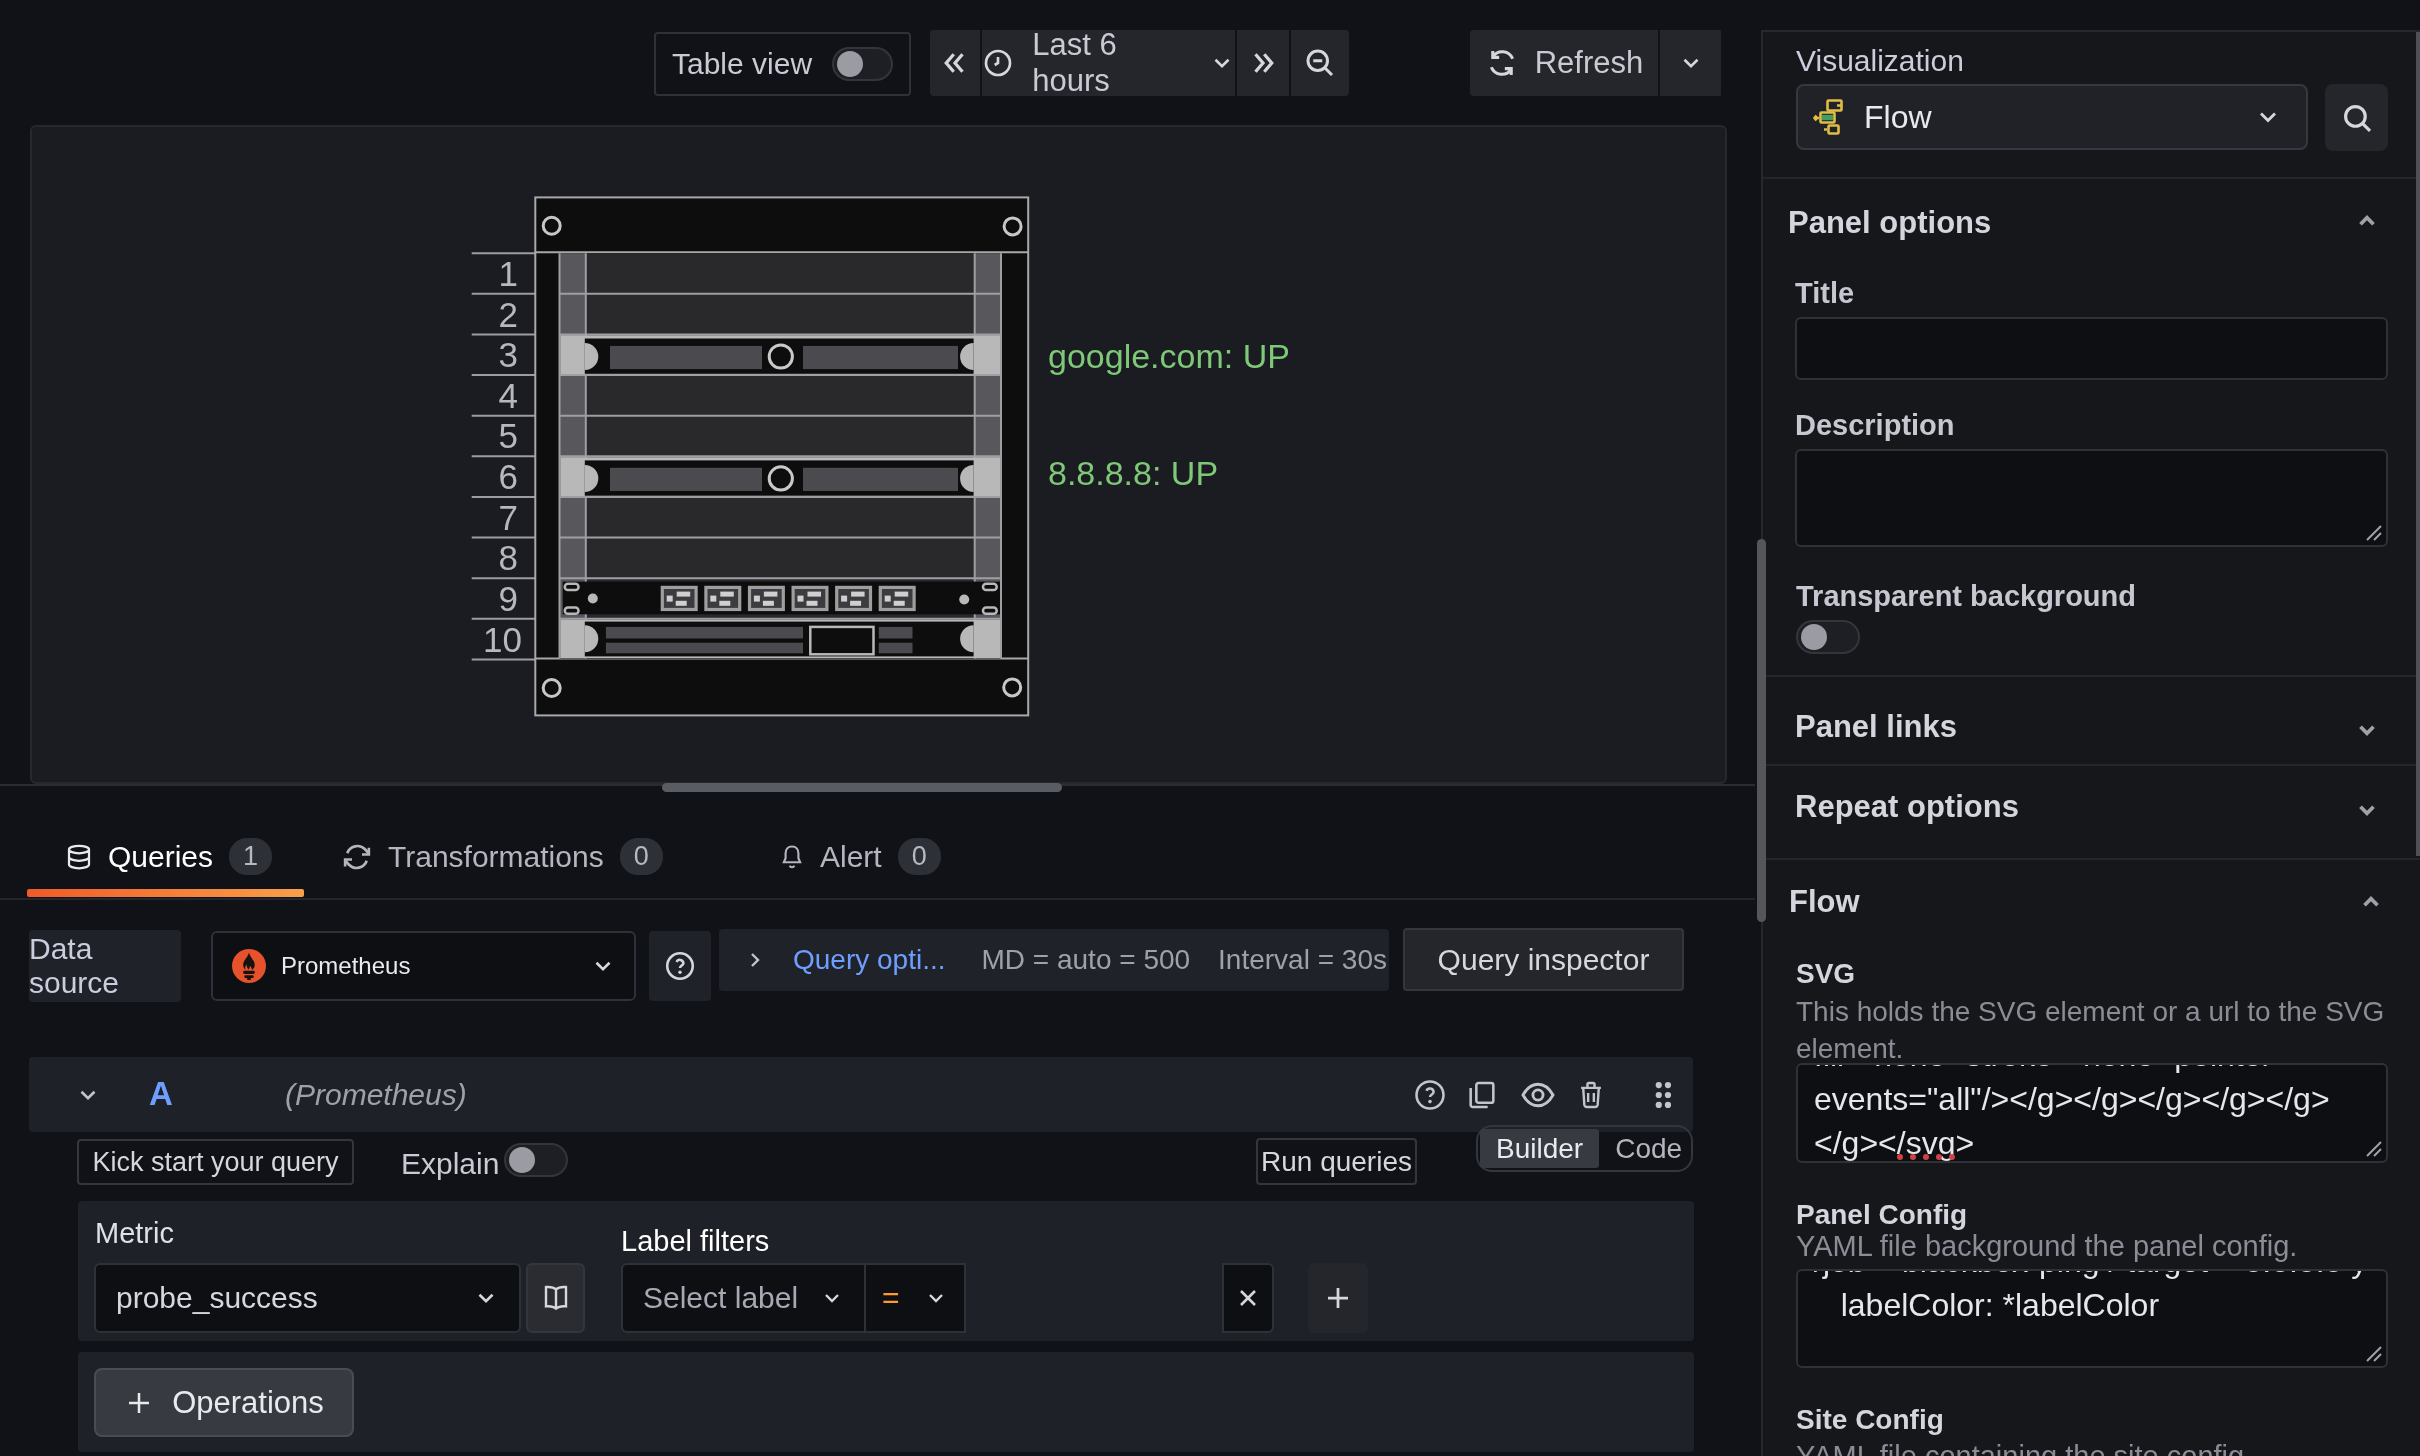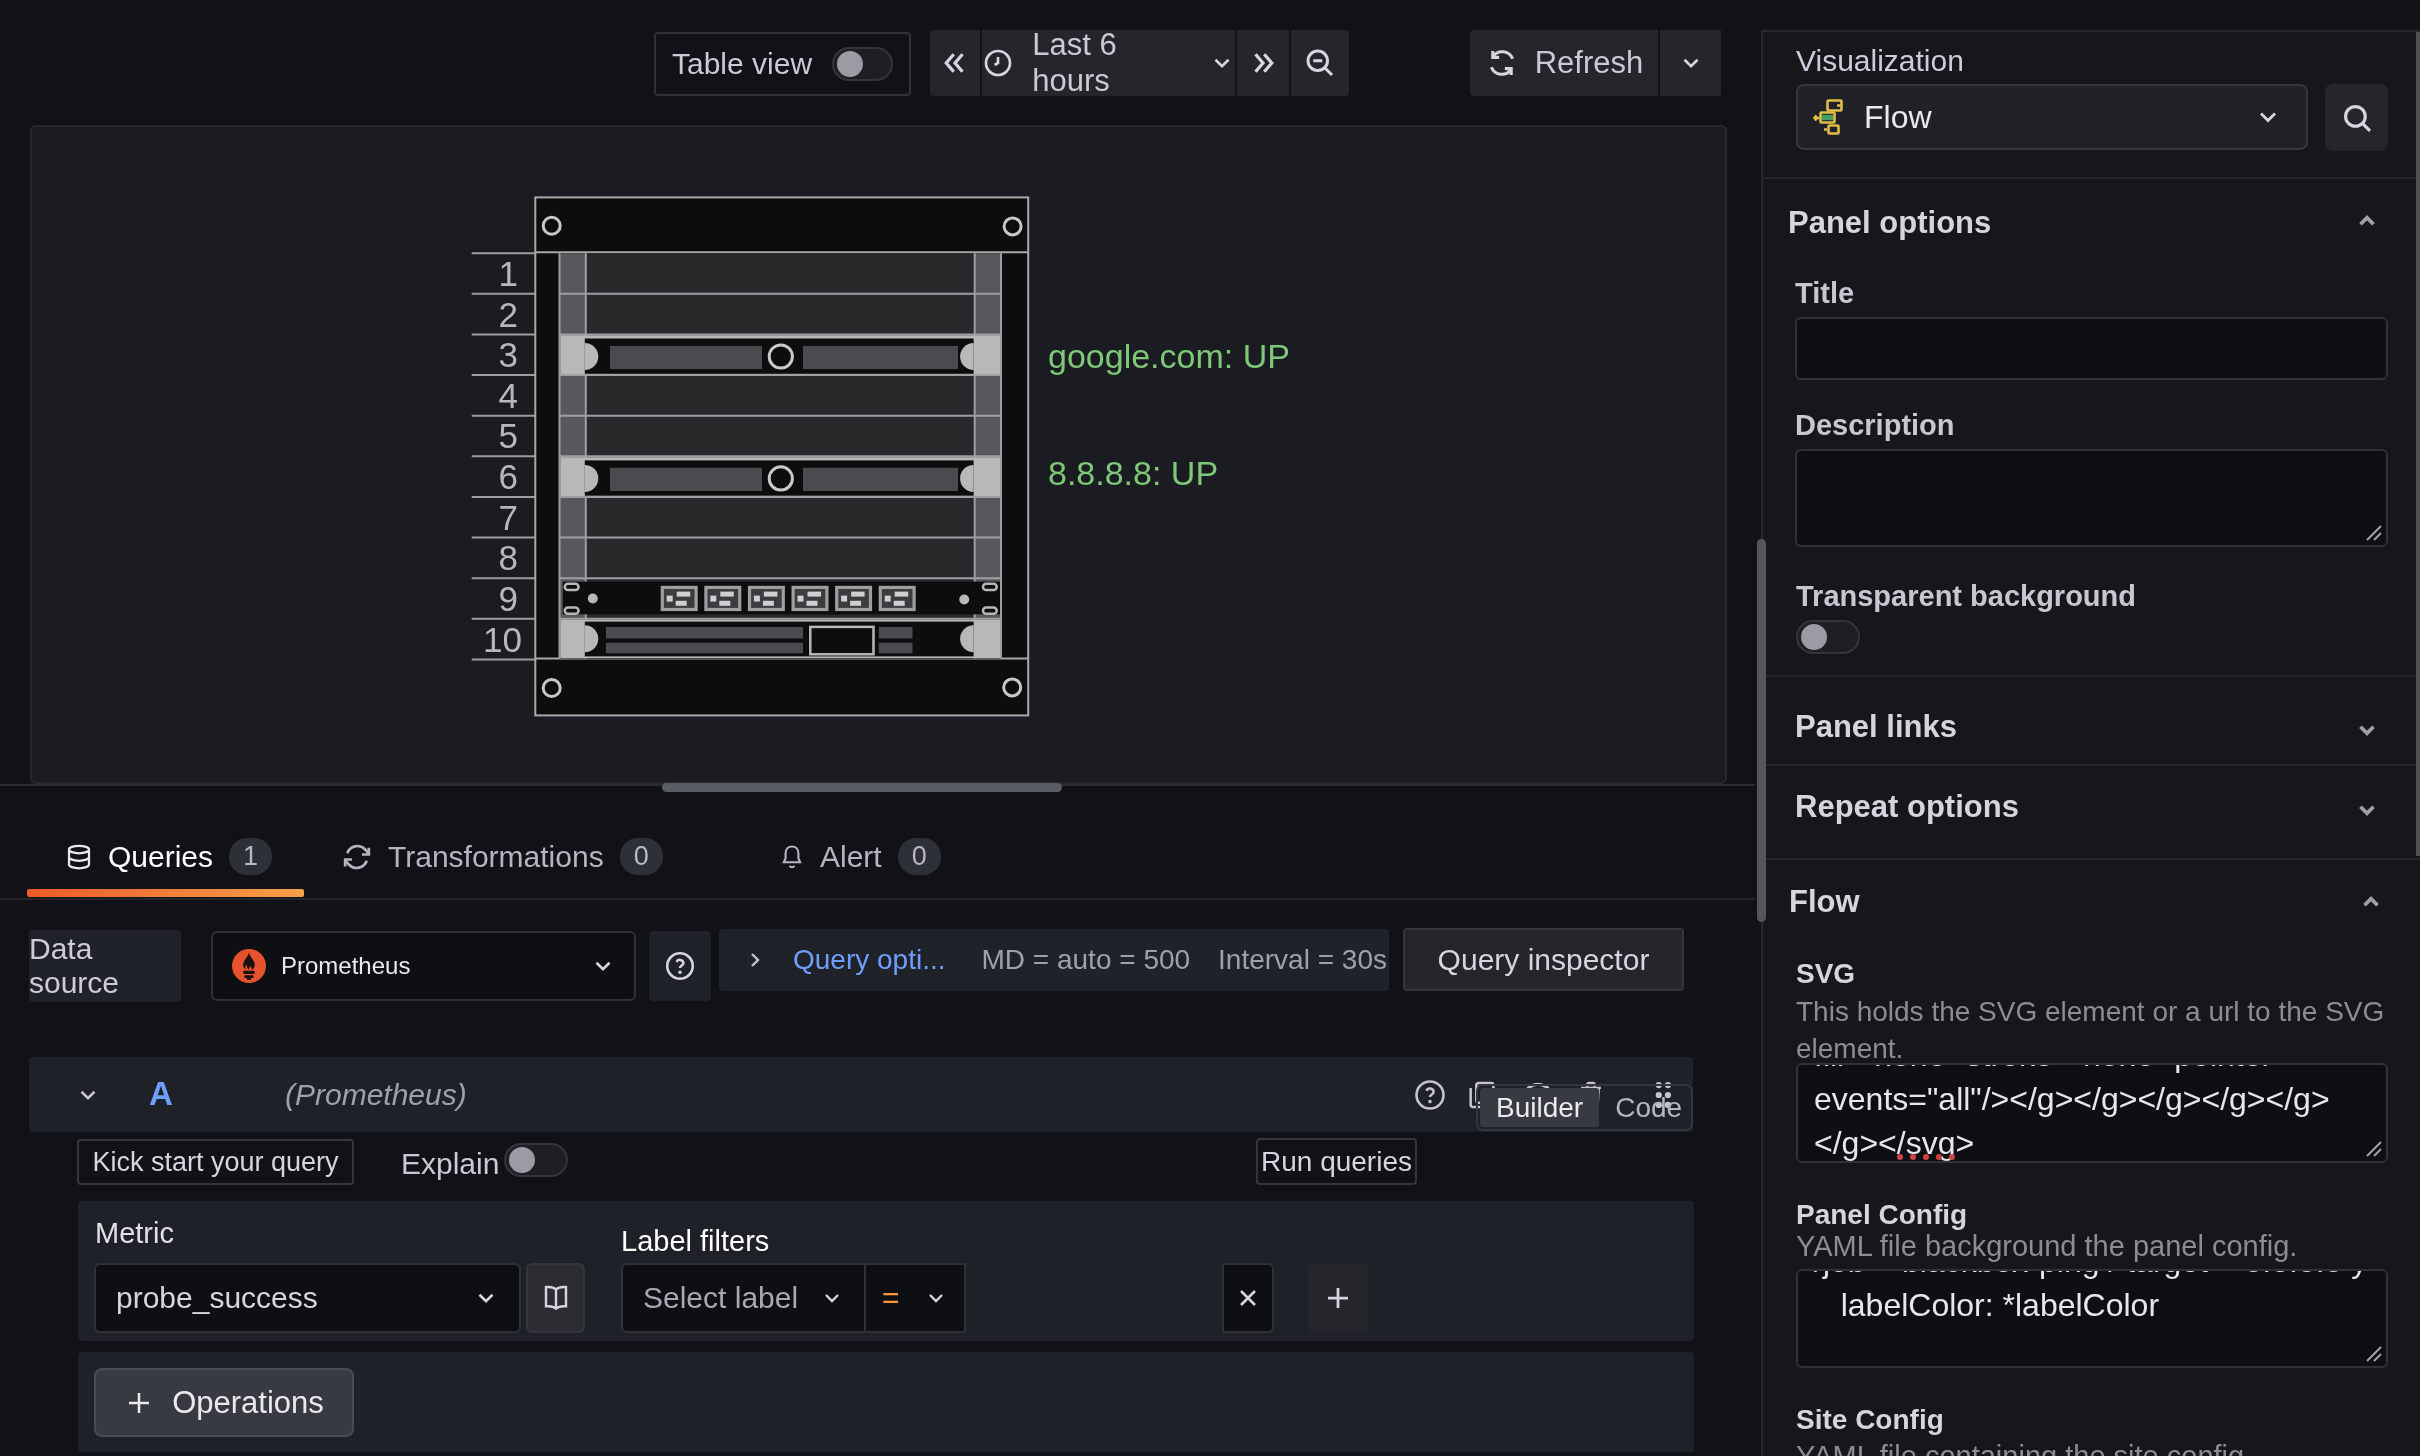--- a/index.html
+++ b/index.html
@@ -393,21 +393,21 @@
         </g>
       </svg>
   </div>
 
   <div class="abs btn-border" style="left:77px; top:1139px; width:277px; height:46px; font-size:27px; font-weight:500;">Kick start your query</div>
   <span class="abs" style="left:401px; top:1147px; font-size:30px; color:#c9cad3;">Explain</span>
   <div class="abs toggle" style="left:504px; top:1143px;">
       <div class="knob"></div>
     </div>
   <div class="abs btn-border" style="left:1256px; top:1138px; width:161px; height:47px; font-size:28px; font-weight:500;">Run queries</div>
-  <div class="abs" style="left:1476px; top:1084px; width:217px; height:47px; border:2px solid #34363d; border-radius:7px; display:flex; align-items:center;">
+  <div class="abs" style="left:1476px; top:1125px; width:217px; height:47px; border:2px solid #34363d; border-radius:16px; display:flex; align-items:center;">
     <div style="background:#383a41; border-radius:3px; height:39px; margin-left:2px; padding:0 16px; display:flex; align-items:center; font-size:28px; font-weight:500; color:#e9eaee;">Builder</div>
     <div style="padding:0 16px; font-size:28px; color:#b4b6bf;">Code</div>
   </div>
 
   <div class="abs rowpanel" style="left:78px; top:1201px; width:1616px; height:140px;">
     <span class="abs" style="left:17px; top:16px; font-size:29px; font-weight:500; color:#e0e1e7;">Metric</span>
     <div class="abs blackselect" style="left:16px; top:62px; width:427px; height:70px; padding:0 20px; font-size:30px;">
       probe_success
       <svg width="26" height="26" viewBox="0 0 24 24" style="margin-left:auto;">
           <path d="M6 9 L12 15 L18 9" stroke="#d5d6de" stroke-width="2.4" fill="none"></path>

